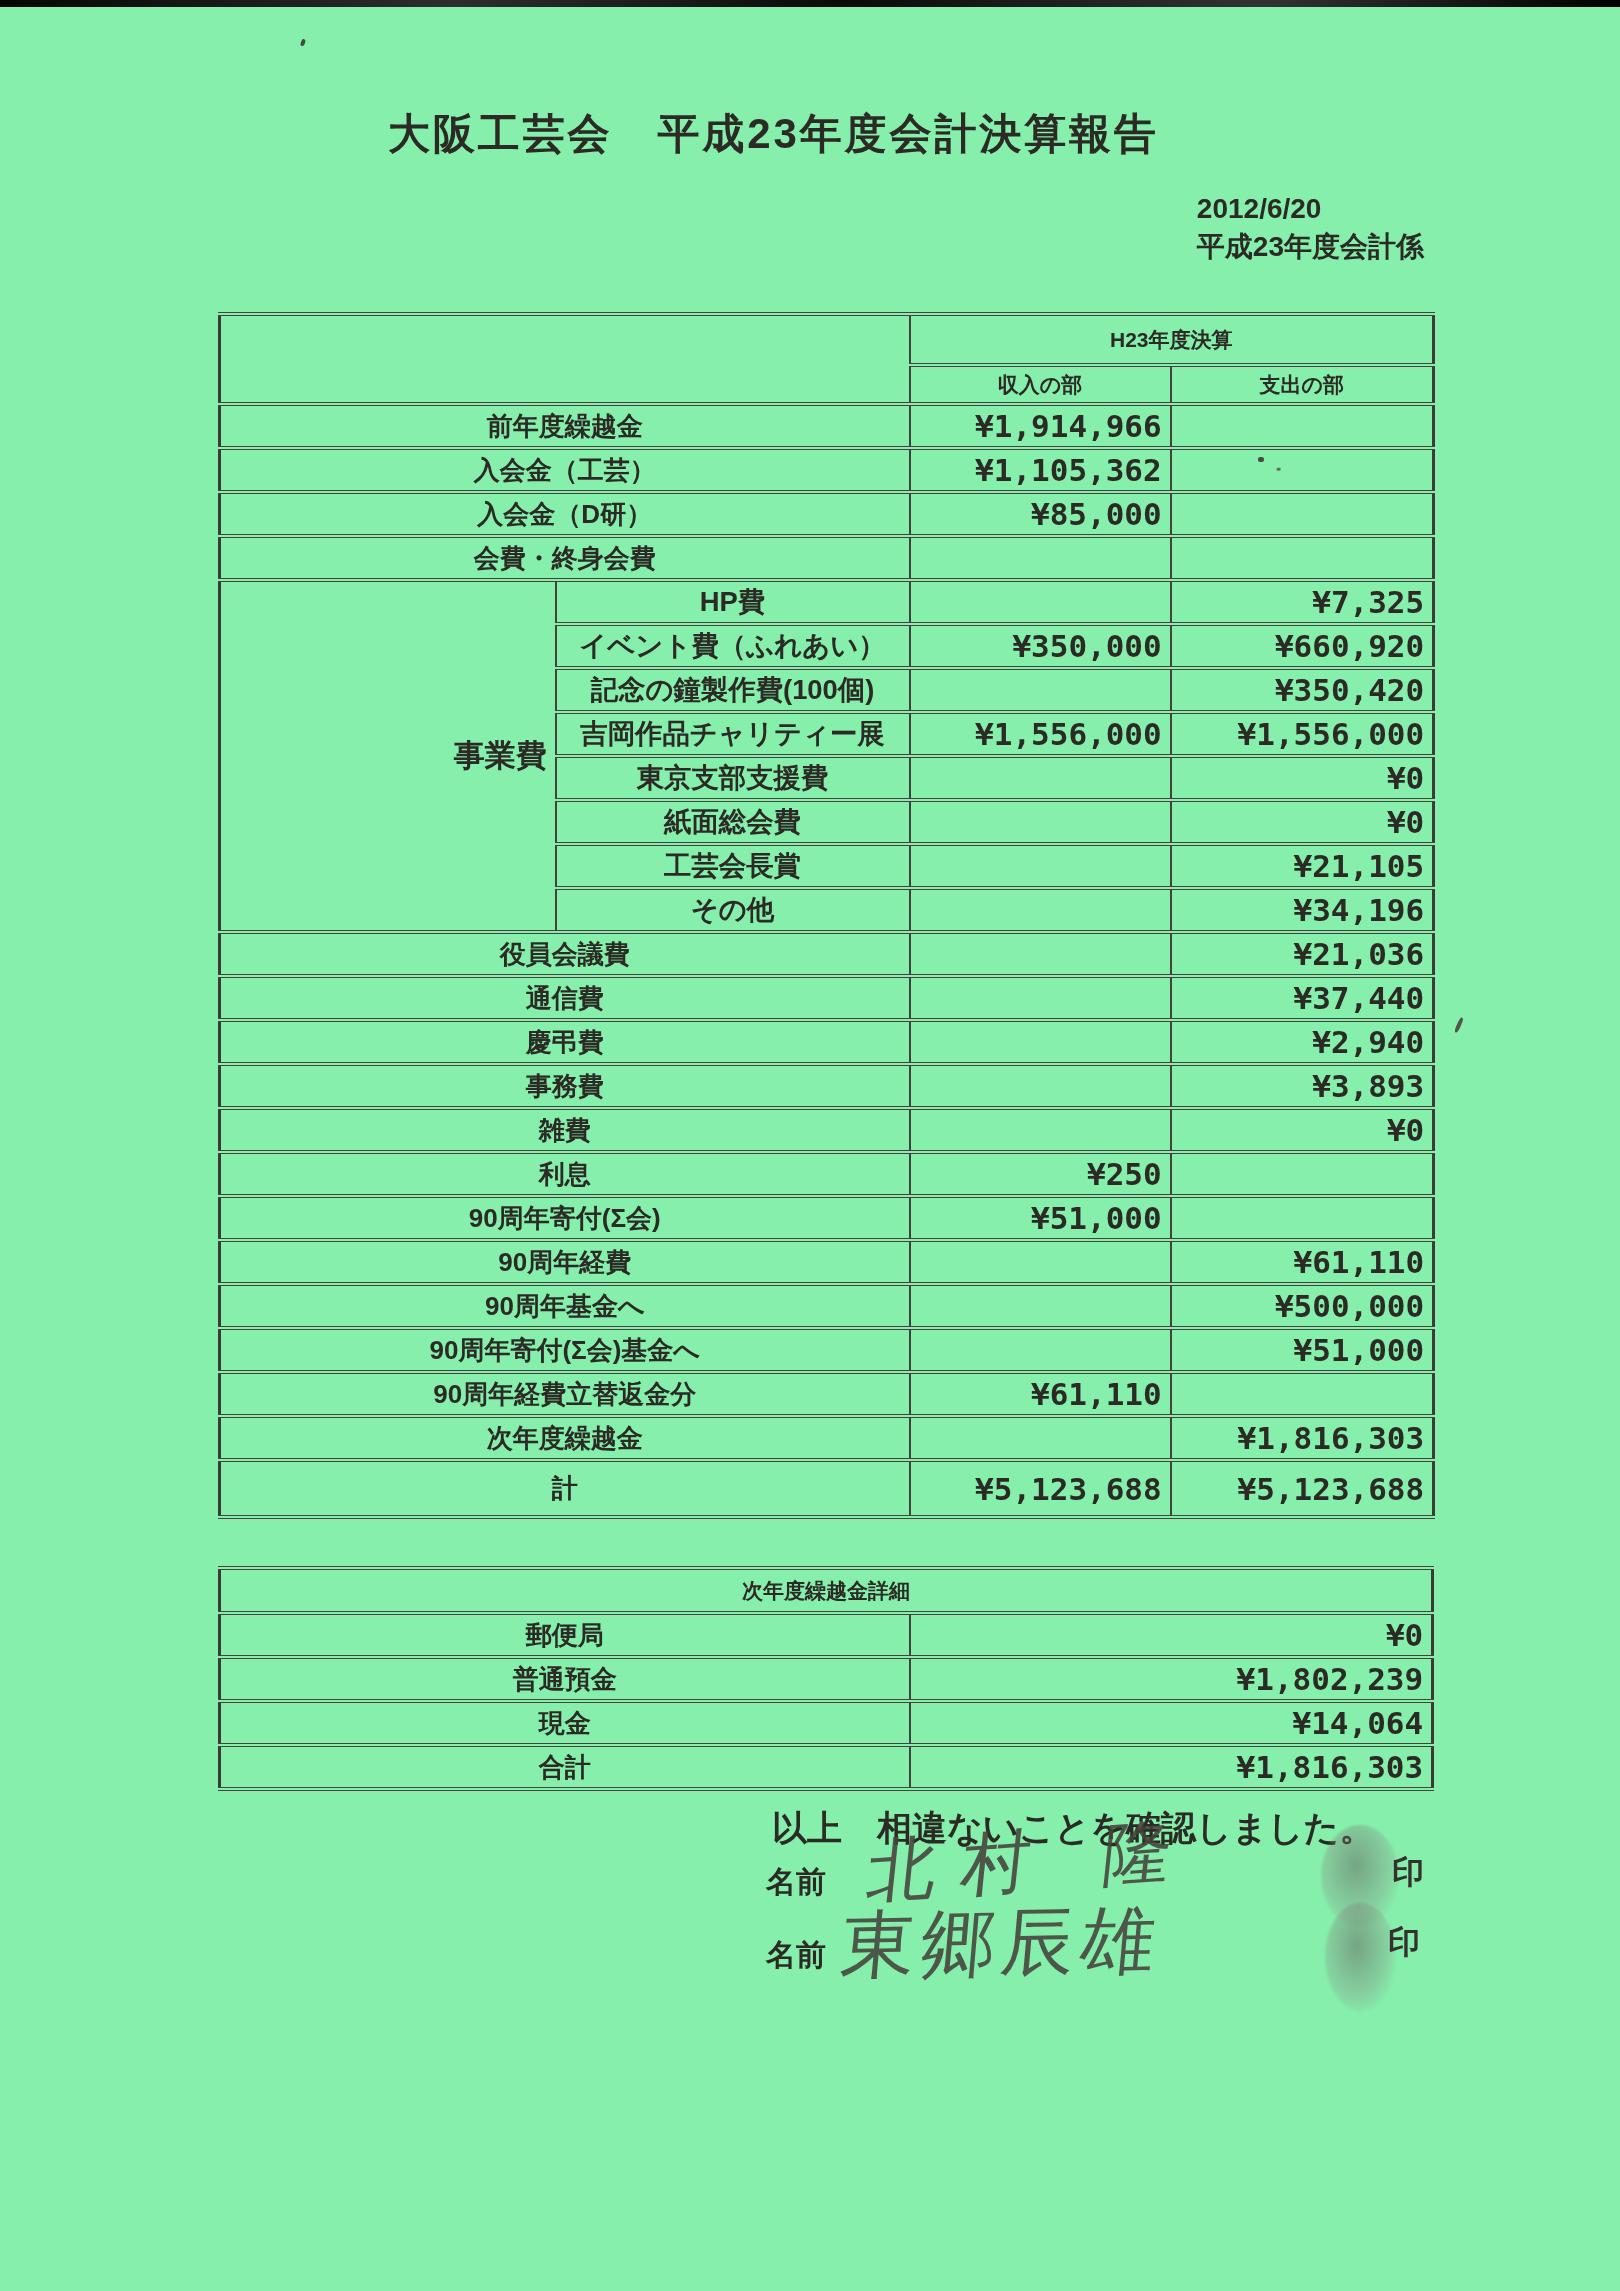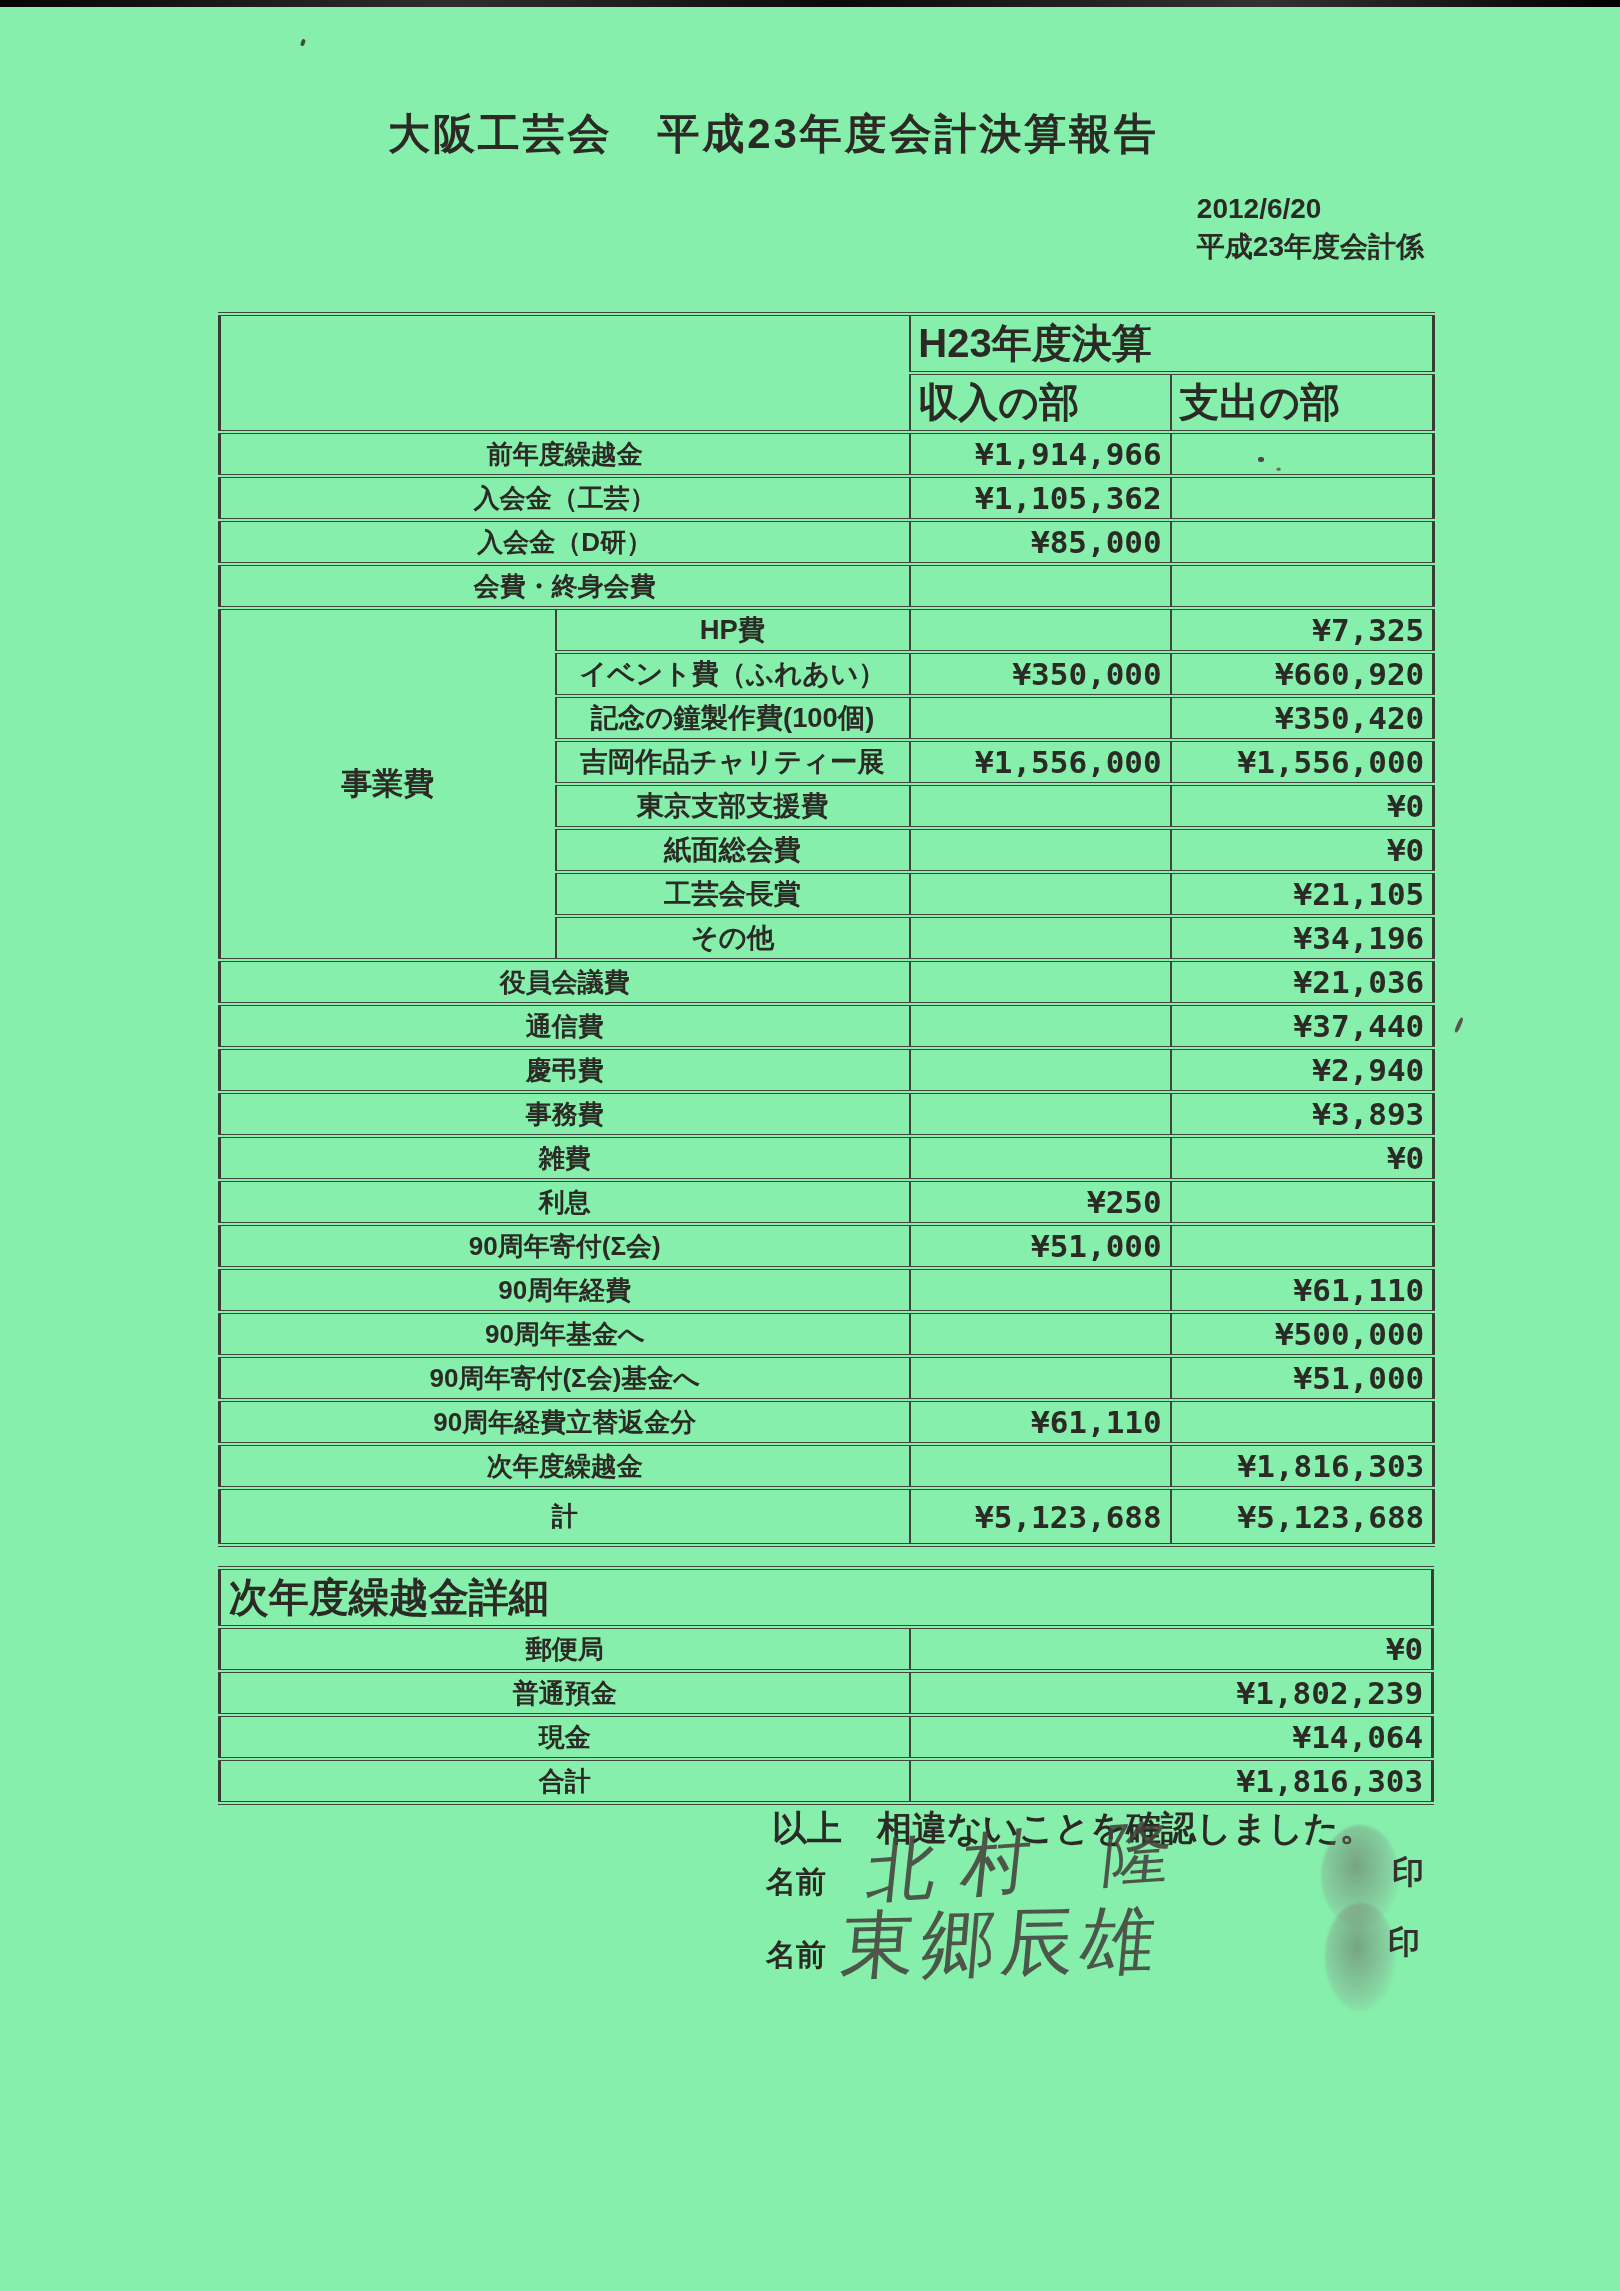--- a/index.html
+++ b/index.html
@@ -35,24 +35,24 @@
     padding:0 7.8px; white-space:nowrap; overflow:visible; vertical-align:middle;
   }
   table.doc { border:3.9px solid #3c3a35; }
 
   .main-table { left:218px; top:312px; width:1213px; }
   .detail-table { left:218px; top:1566px; width:1213px; }
 
   tr.h1 { height:51px; } tr.h2 { height:39px; }
   tr.dr { height:44px; } tr.tot { height:57px; } tr.dt-title { height:45px; }
 
-  td.hdr { text-align:left; font-weight:bold; font-size:40px; }
+  td.hdr { text-align:center; font-weight:bold; font-size:21px; }
   td.lbl { text-align:center; font-weight:bold; font-size:26px; }
   td.sub { font-size:27.4px; }
-  td.group { text-align:center; font-weight:bold; font-size:31px; }
+  td.group { text-align:right; font-weight:bold; font-size:31px; }
   td.val {
     text-align:right; font-family:"DejaVu Sans Mono","Liberation Mono",monospace;
     font-weight:bold; font-size:31px; letter-spacing:0px; padding-right:9.8px;border-radius:6px;
   }
 
   .confirm { position:absolute; left:772px; top:1805px; font-size:35px; font-weight:bold; white-space:nowrap; }
   .name-label { position:absolute; font-size:30px; font-weight:bold; }
   .nl1 { left:766px; top:1862px; }
   .nl2 { left:766px; top:1935px; }
 

